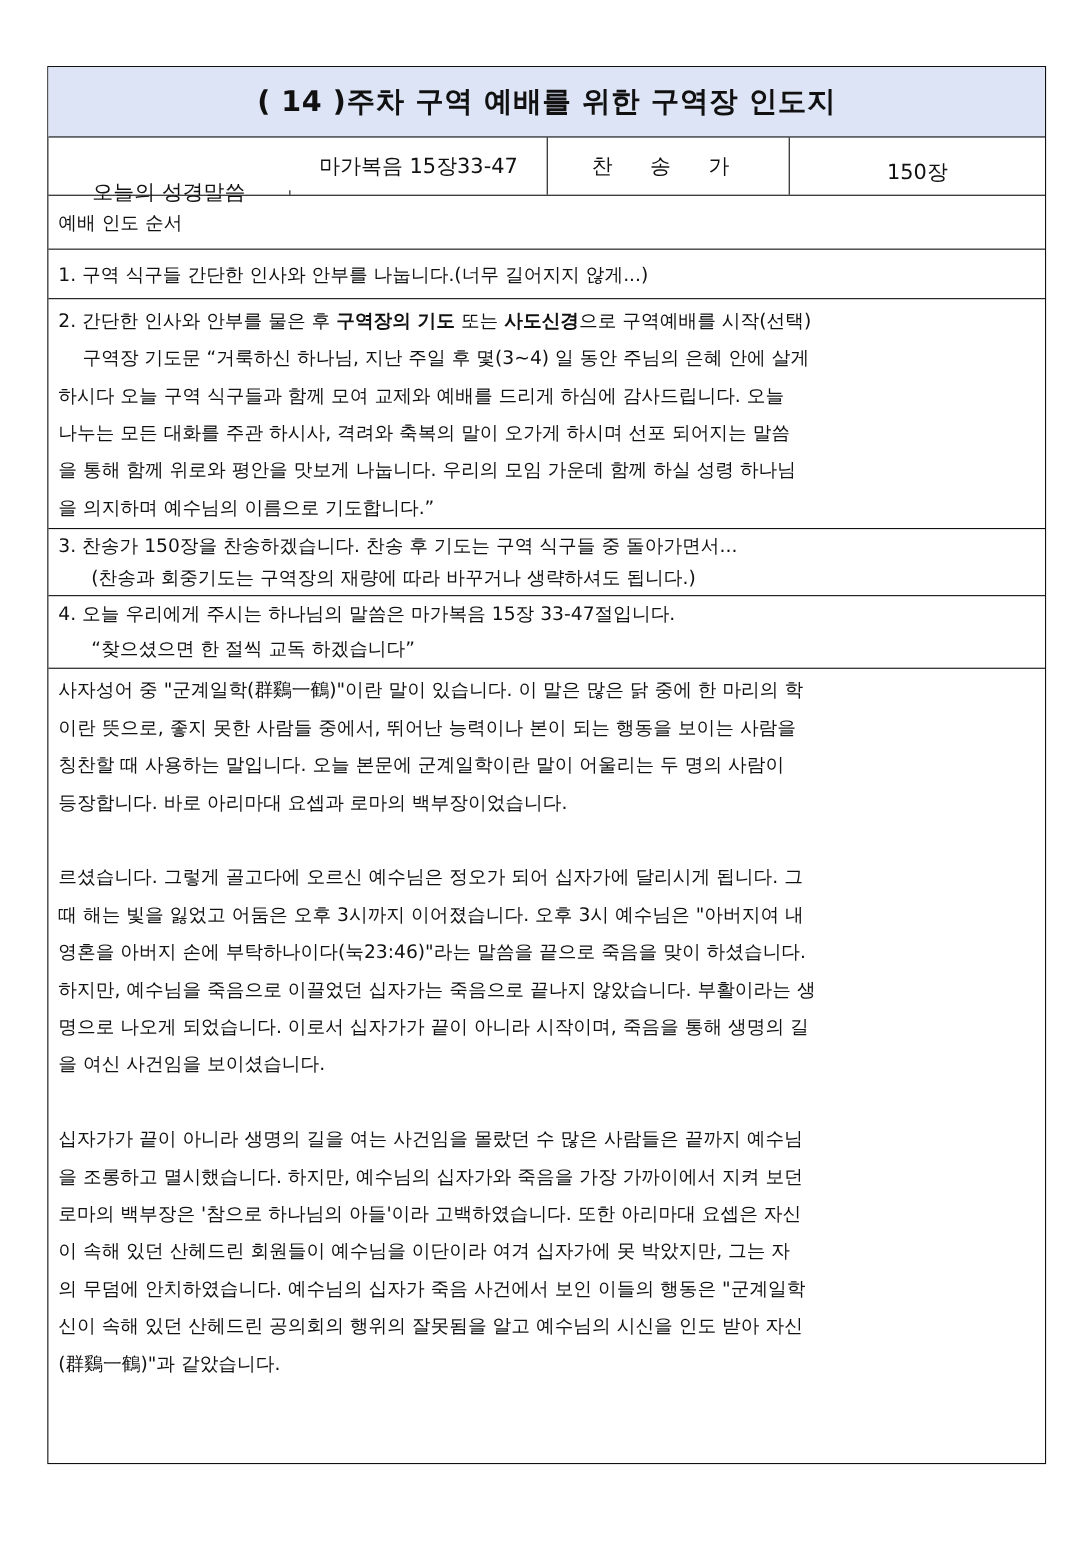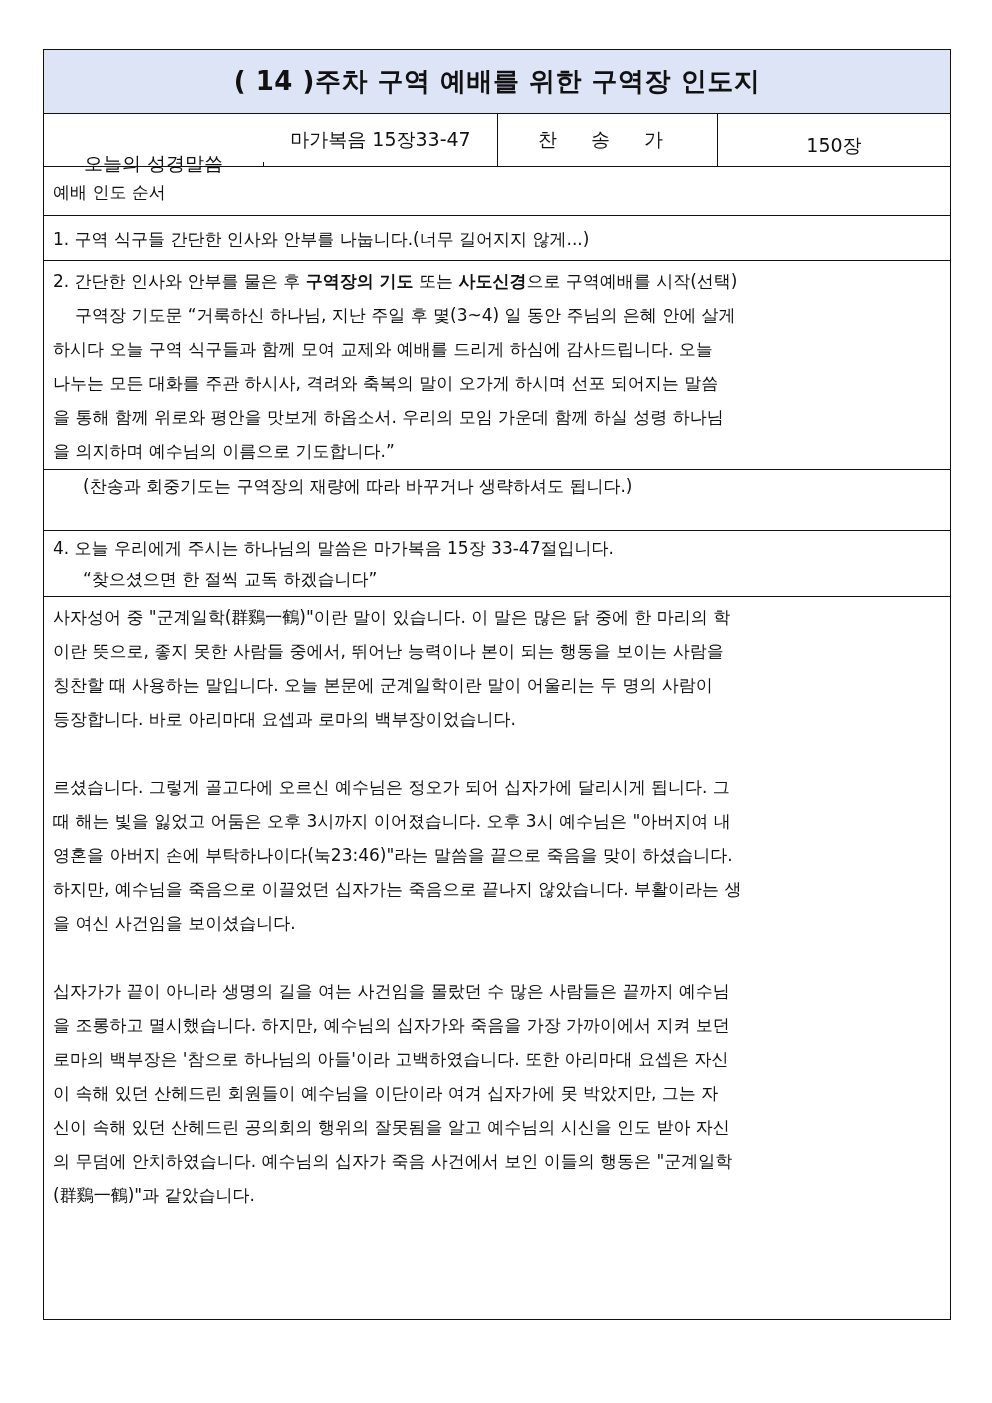--- a/index.html
+++ b/index.html
@@ -11,21 +11,21 @@
       width: 992px;
       height: 1403px;
       position: relative;
       font-family: "DejaVu Sans", "Liberation Sans", sans-serif;
       color: #111111;
       overflow: hidden;
     }
     .sheet {
       position: absolute;
       left: 43px;
-      top: 49px;
+      top: 60px;
       width: 908px;
       border: 1.5px solid #111;
       box-sizing: border-box;
     }
     .row {
       border-bottom: 1.2px solid #111;
       box-sizing: border-box;
       position: relative;
     }
     .row:last-child { border-bottom: none; }
@@ -99,50 +99,52 @@
 
   <div class="row text-row r-1">
     <span>1. 구역 식구들 간단한 인사와 안부를 나눕니다.(너무 길어지지 않게...)</span>
   </div>
 
   <div class="row text-row r-2">
     <span class="line"><span>2. 간단한 인사와 안부를 물은 후 </span><span class="bold">구역장의 기도</span><span> 또는 </span><span class="bold">사도신경</span><span>으로 구역예배를 시작(선택)</span></span>
     <span class="line indent">구역장 기도문 “거룩하신 하나님, 지난 주일 후 몇(3~4) 일 동안 주님의 은혜 안에 살게</span>
     <span class="line">하시다 오늘 구역 식구들과 함께 모여 교제와 예배를 드리게 하심에 감사드립니다. 오늘</span>
     <span class="line">나누는 모든 대화를 주관 하시사, 격려와 축복의 말이 오가게 하시며 선포 되어지는 말씀</span>
-    <span class="line">을 통해 함께 위로와 평안을 맛보게 하옵소서. 우리의 모임 가운데 함께 하실 성령 하나님</span>
+    <span class="line">을 통해 함께 위로와 평안을 맛보게 나눕니다. 우리의 모임 가운데 함께 하실 성령 하나님</span>
     <span class="line">을 의지하며 예수님의 이름으로 기도합니다.”</span>
   </div>
 
   <div class="row text-row r-3">
+    <span class="line">3. 찬송가 150장을 찬송하겠습니다. 찬송 후 기도는 구역 식구들 중 돌아가면서...</span>
     <span class="line indent2">(찬송과 회중기도는 구역장의 재량에 따라 바꾸거나 생략하셔도 됩니다.)</span>
   </div>
 
   <div class="row text-row r-4">
     <span class="line">4. 오늘 우리에게 주시는 하나님의 말씀은 마가복음 15장 33-47절입니다.</span>
     <span class="line indent2">“찾으셨으면 한 절씩 교독 하겠습니다”</span>
   </div>
 
   <div class="row text-row r-5">
 
     <span class="line">사자성어 중 "군계일학(群鷄一鶴)"이란 말이 있습니다. 이 말은 많은 닭 중에 한 마리의 학</span>
     <span class="line">이란 뜻으로, 좋지 못한 사람들 중에서, 뛰어난 능력이나 본이 되는 행동을 보이는 사람을</span>
     <span class="line">칭찬할 때 사용하는 말입니다. 오늘 본문에 군계일학이란 말이 어울리는 두 명의 사람이</span>
     <span class="line">등장합니다. 바로 아리마대 요셉과 로마의 백부장이었습니다.</span>
     <span class="blank"></span>
 
     <span class="line">르셨습니다. 그렇게 골고다에 오르신 예수님은 정오가 되어 십자가에 달리시게 됩니다. 그</span>
     <span class="line">때 해는 빛을 잃었고 어둠은 오후 3시까지 이어졌습니다. 오후 3시 예수님은 "아버지여 내</span>
     <span class="line">영혼을 아버지 손에 부탁하나이다(눅23:46)"라는 말씀을 끝으로 죽음을 맞이 하셨습니다.</span>
     <span class="line">하지만, 예수님을 죽음으로 이끌었던 십자가는 죽음으로 끝나지 않았습니다. 부활이라는 생</span>
+    <span class="line">명으로 나오게 되었습니다. 이로서 십자가가 끝이 아니라 시작이며, 죽음을 통해 생명의 길</span>
     <span class="line">을 여신 사건임을 보이셨습니다.</span>
     <span class="blank"></span>
 
     <span class="line">십자가가 끝이 아니라 생명의 길을 여는 사건임을 몰랐던 수 많은 사람들은 끝까지 예수님</span>
     <span class="line">을 조롱하고 멸시했습니다. 하지만, 예수님의 십자가와 죽음을 가장 가까이에서 지켜 보던</span>
     <span class="line">로마의 백부장은 '참으로 하나님의 아들'이라 고백하였습니다. 또한 아리마대 요셉은 자신</span>
     <span class="line">이 속해 있던 산헤드린 회원들이 예수님을 이단이라 여겨 십자가에 못 박았지만, 그는 자</span>
+    <span class="line">의 무덤에 안치하였습니다. 예수님의 십자가 죽음 사건에서 보인 이들의 행동은 "군계일학</span>
     <span class="line">신이 속해 있던 산헤드린 공의회의 행위의 잘못됨을 알고 예수님의 시신을 인도 받아 자신</span>
-    <span class="line">의 무덤에 안치하였습니다. 예수님의 십자가 죽음 사건에서 보인 이들의 행동은 "군계일학</span>
     <span class="line">(群鷄一鶴)"과 같았습니다.</span>
   </div>
 
 </div>
 
 </body></html>

